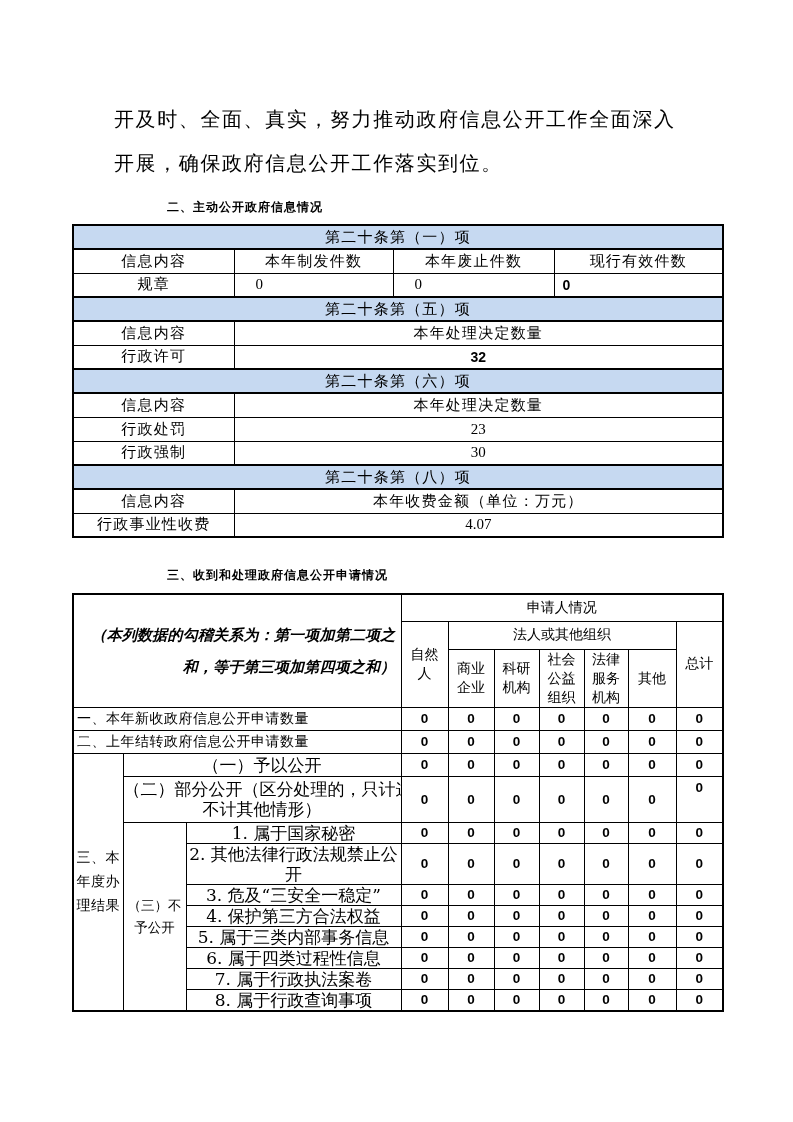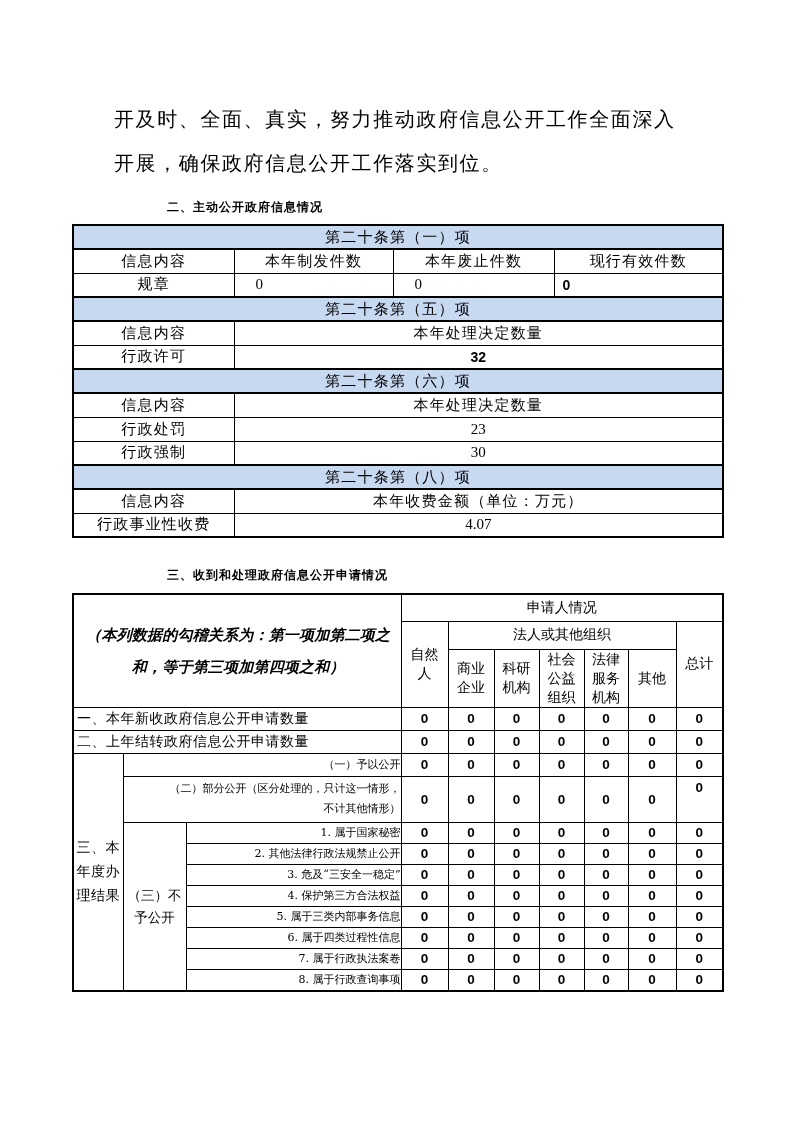--- a/index.html
+++ b/index.html
@@ -63,29 +63,29 @@
   
   .t2 { width: 650px; margin-top: 5px; }
   .t2 td { font-size: 14px; text-align: center; font-family: "Liberation Serif", serif; }
   .t2 tr.hr1 { height: 27px; }
   .t2 tr.hr2 { height: 28px; }
   .t2 tr.hr3 { height: 56px; }
   .t2 tr.r23 { height: 23px; }
   .t2 tr.r46 { height: 46px; }
   .t2 tr.r21 { height: 21px; }
   .t2 .note {
-    text-align: center; vertical-align: middle; padding: 0 5px 0 7px;
+    text-align: right; vertical-align: middle; padding: 0 5px 0 7px;
     font-family: "DejaVu Serif", serif; font-style: italic; font-weight: bold;
     font-size: 15px; line-height: 32px; letter-spacing: 0.2px;
   }
   .t2 .hc { line-height: 19px; }
   .t2 .rowlbl { text-align: left; padding-left: 3px; letter-spacing: 0.5px; }
   .t2 .sublbl {
-    text-align: right; padding-left: 0;
-    font-family: "DejaVu Serif", serif; font-size: 11px; line-height: 20px;
+    text-align: center; padding-left: 0;
+    font-family: "DejaVu Serif", serif; font-size: 17px; line-height: 20px;
   }
   .t2 .grp  { line-height: 24px; letter-spacing: 0.5px; padding: 13px 2px; }
   .t2 .grp2 { font-family: "DejaVu Serif", serif; font-size: 13.5px; line-height: 22px; padding: 0 1px; }
   .t2 .num {
     font-family: "Liberation Sans", sans-serif;
     font-size: 13.5px; font-weight: 600;
   }
   .t2 .vtop { vertical-align: top; padding-top: 3px; }
   .ln { display: block; white-space: nowrap; }
 </style>

